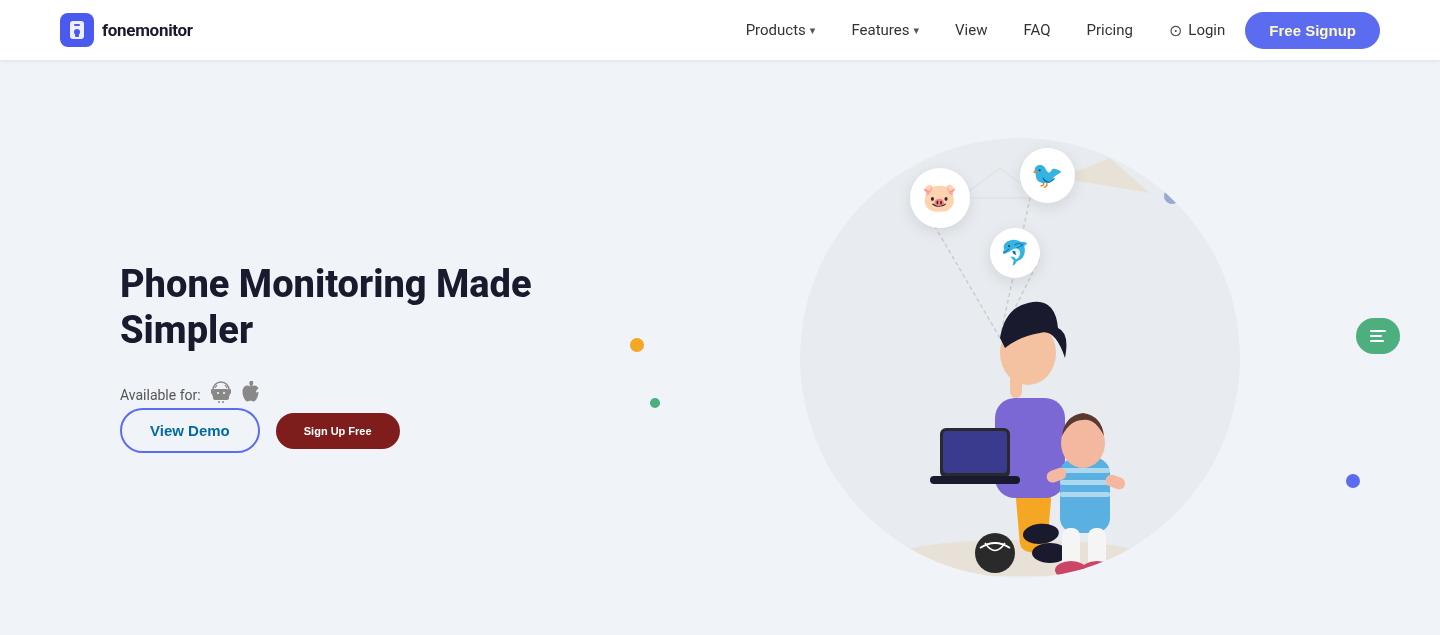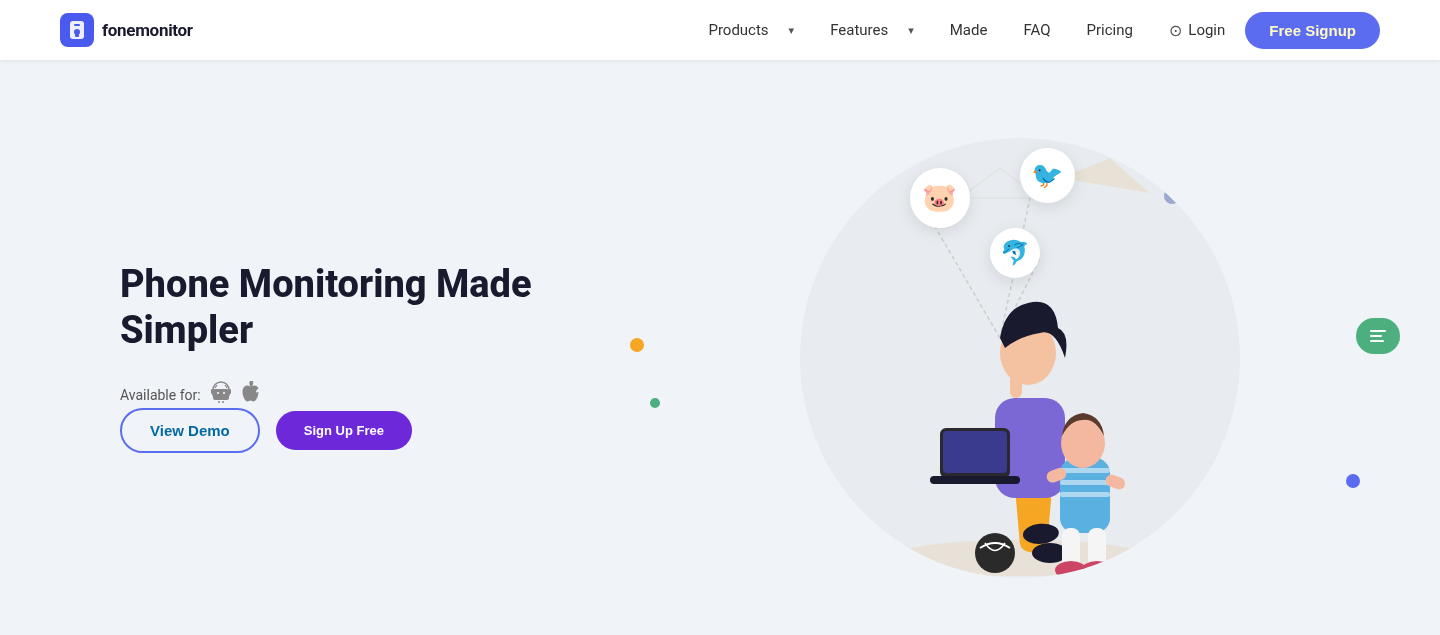--- a/index.html
+++ b/index.html
@@ -52,21 +52,21 @@
       align-items: center;
       gap: 36px;
       list-style: none;
     }
     .nav-links li a {
       text-decoration: none;
       color: #333;
       font-size: 15px;
       display: flex;
       align-items: center;
-      gap: 20px;
+      gap: 4px;
       text-align: center;
     }
     .nav-links li a .chevron {
       font-size: 11px;
       color: #555;
     }
     .nav-login {
       display: flex;
       align-items: center;
       gap: 6px;
@@ -142,23 +142,23 @@
       background: transparent;
       color: #0369a1;
       font-size: 15px;
       font-weight: 600;
       cursor: pointer;
     }
     .btn-signup-free {
       padding: 12px 28px;
       border: none;
       border-radius: 30px;
-      background: #6d28d9;
+      background: #7f1d1d;
       color: #fff;
-      font-size: 13px;
+      font-size: 11px;
       font-weight: 600;
       cursor: pointer;
     }
 
     
     .hero-illustration {
       flex: 1;
       display: flex;
       justify-content: center;
       align-items: center;
@@ -283,21 +283,21 @@
       </a>
     </li>
     <li>
       <a href="#">
         <span>Features</span>
         <span class="chevron">▾</span>
       </a>
     </li>
     <li>
       <a href="#">
-        <span>Made</span>
+        <span>View</span>
       </a>
     </li>
     <li>
       <a href="#">
         <span>FAQ</span>
       </a>
     </li>
     <li>
       <a href="#">
         <span>Pricing</span>

